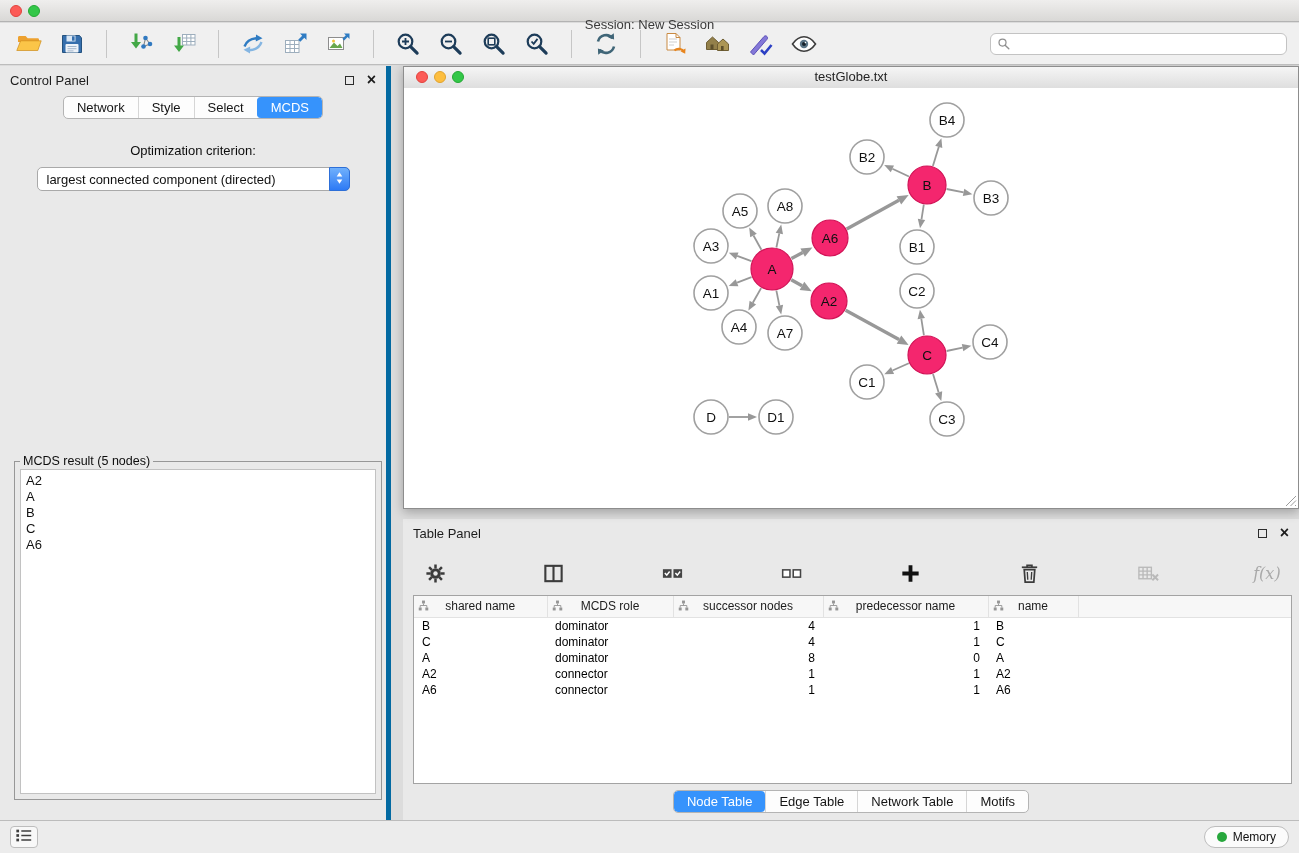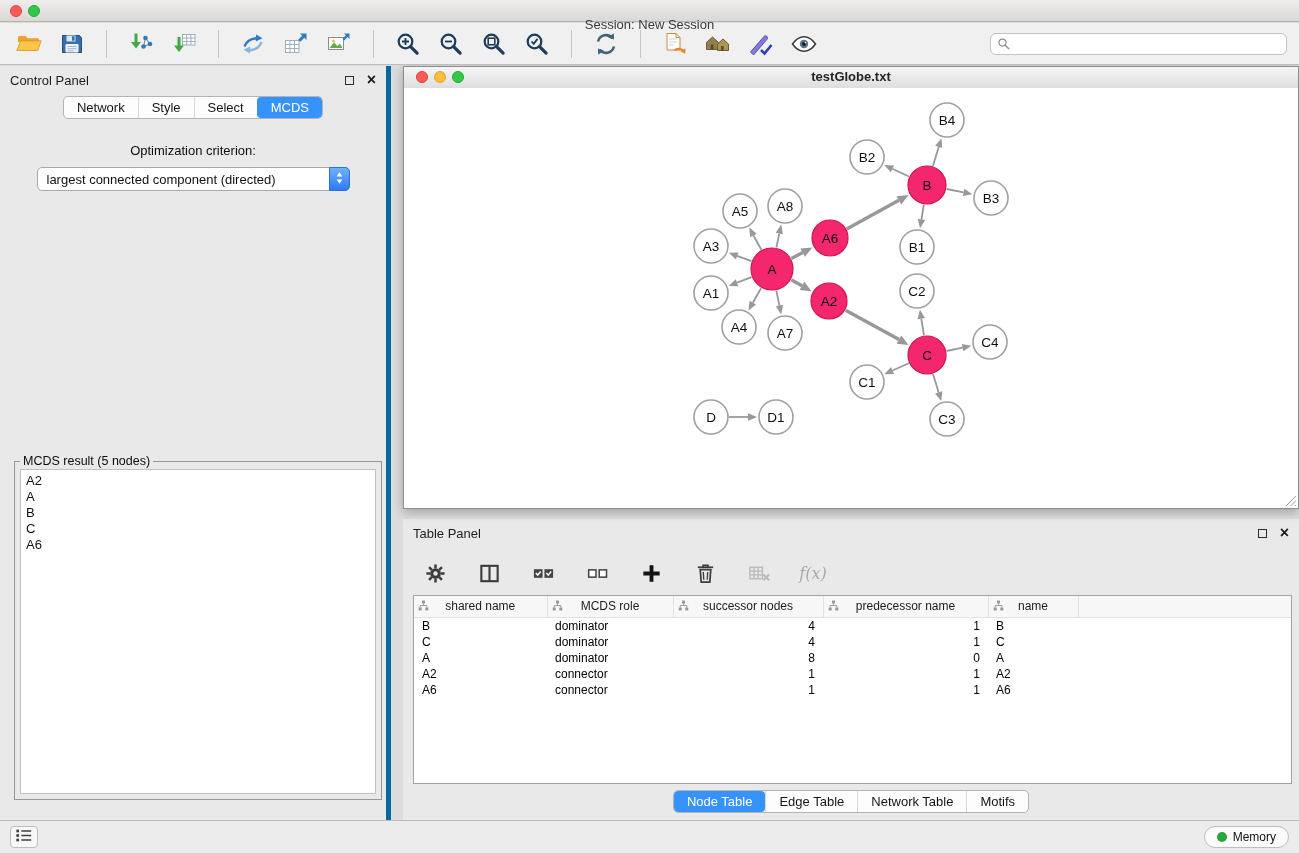--- a/index.html
+++ b/index.html
@@ -45,30 +45,30 @@
   .dd-stepper { position:absolute; right:-1px; top:-1px; bottom:-1px; width:21px; background:linear-gradient(#70b1fc,#2d7af5); border:1px solid #2d6fd8; border-radius:0 5px 5px 0; display:flex; align-items:center; justify-content:center; }
   .btn-row { display:flex; justify-content:center; gap:13px; margin-top:12px; }
   .push-btn { background:#fff; border:1px solid #b1b1b1; border-radius:4px; font-size:13px; padding:0 15px; height:22px; color:#111; }
   .result-group { position:absolute; left:14px; width:368px; top:395px; bottom:20px; border:1px solid #979797; }
   .group-label { position:absolute; top:-8px; left:5px; background:#e9e9e9; padding:0 3px; font-size:12.5px; color:#0d0d0d; }
   .result-list { position:absolute; left:5px; right:5px; top:7px; bottom:5px; background:#fff; border:1px solid #c2c2c2; padding:3px 5px; font-size:13px; overflow:auto; }
   .result-list div { line-height:16px; }
 
   
   .network-frame { position:absolute; left:403px; top:66px; width:896px; height:443px; background:#fff; border:1px solid #8d8d8d; box-shadow:0 3px 10px rgba(0,0,0,.28); z-index:15; }
-  .frame-titlebar { position:relative; height:24px; background:linear-gradient(#f5f5f5,#dcdcdc); border-bottom:1px solid #adadad;font-weight:bold; }
+  .frame-titlebar { position:relative; height:24px; background:linear-gradient(#f5f5f5,#dcdcdc); border-bottom:1px solid #adadad; }
   .frame-titlebar .traffic { top:4px; left:12px; gap:6px; }
   .frame-title { position:absolute; left:0; right:0; top:2px; text-align:center; font-size:13px; color:#242424; }
   .network-canvas { position:absolute; left:0; right:0; top:21px; bottom:0; background:#fff; overflow:hidden; }
   .network-canvas svg { width:894px; height:420px; display:block; }
   .resize-grip { position:absolute; right:1px; bottom:1px; width:12px; height:12px; }
 
   
   .table-panel { position:absolute; left:403px; right:0; top:519px; bottom:33px; background:#e9e9e9; z-index:10; }
-  .table-toolbar { height:40px; display:flex; align-items:center; padding:0 18px; gap:26px; margin-top:6px; }
+  .table-toolbar { height:40px; display:flex; align-items:center; padding:0 18px; gap:26px; margin-top:6px;justify-content:space-between; }
   .tt-btn { background:none; border:none; width:28px; height:28px; display:flex; align-items:center; justify-content:center; }
   .tt-btn svg { width:23px; height:23px; }
   .fx { font-family:"DejaVu Serif",serif; font-style:italic; font-size:16px; color:#a9a9a9; }
   .table-wrap { position:absolute; left:10px; right:7px; top:76px; bottom:36px; background:#fff; border:1px solid #a3a3a3; overflow:hidden; }
   table.data { border-collapse:collapse; table-layout:fixed; width:100%; font-size:12px; }
   table.data th { height:21px; background:#f7f7f7; border:1px solid #e2e2e2; border-top:none; font-weight:normal; position:relative; font-size:12px; color:#1c1c1c; white-space:nowrap; overflow:hidden; }
   table.data th:first-child { border-left:none; }
   table.data th:last-child { border-right:none; }
   .th-ic { position:absolute; left:4px; top:4px; }
   .th-ic svg { display:block; }

